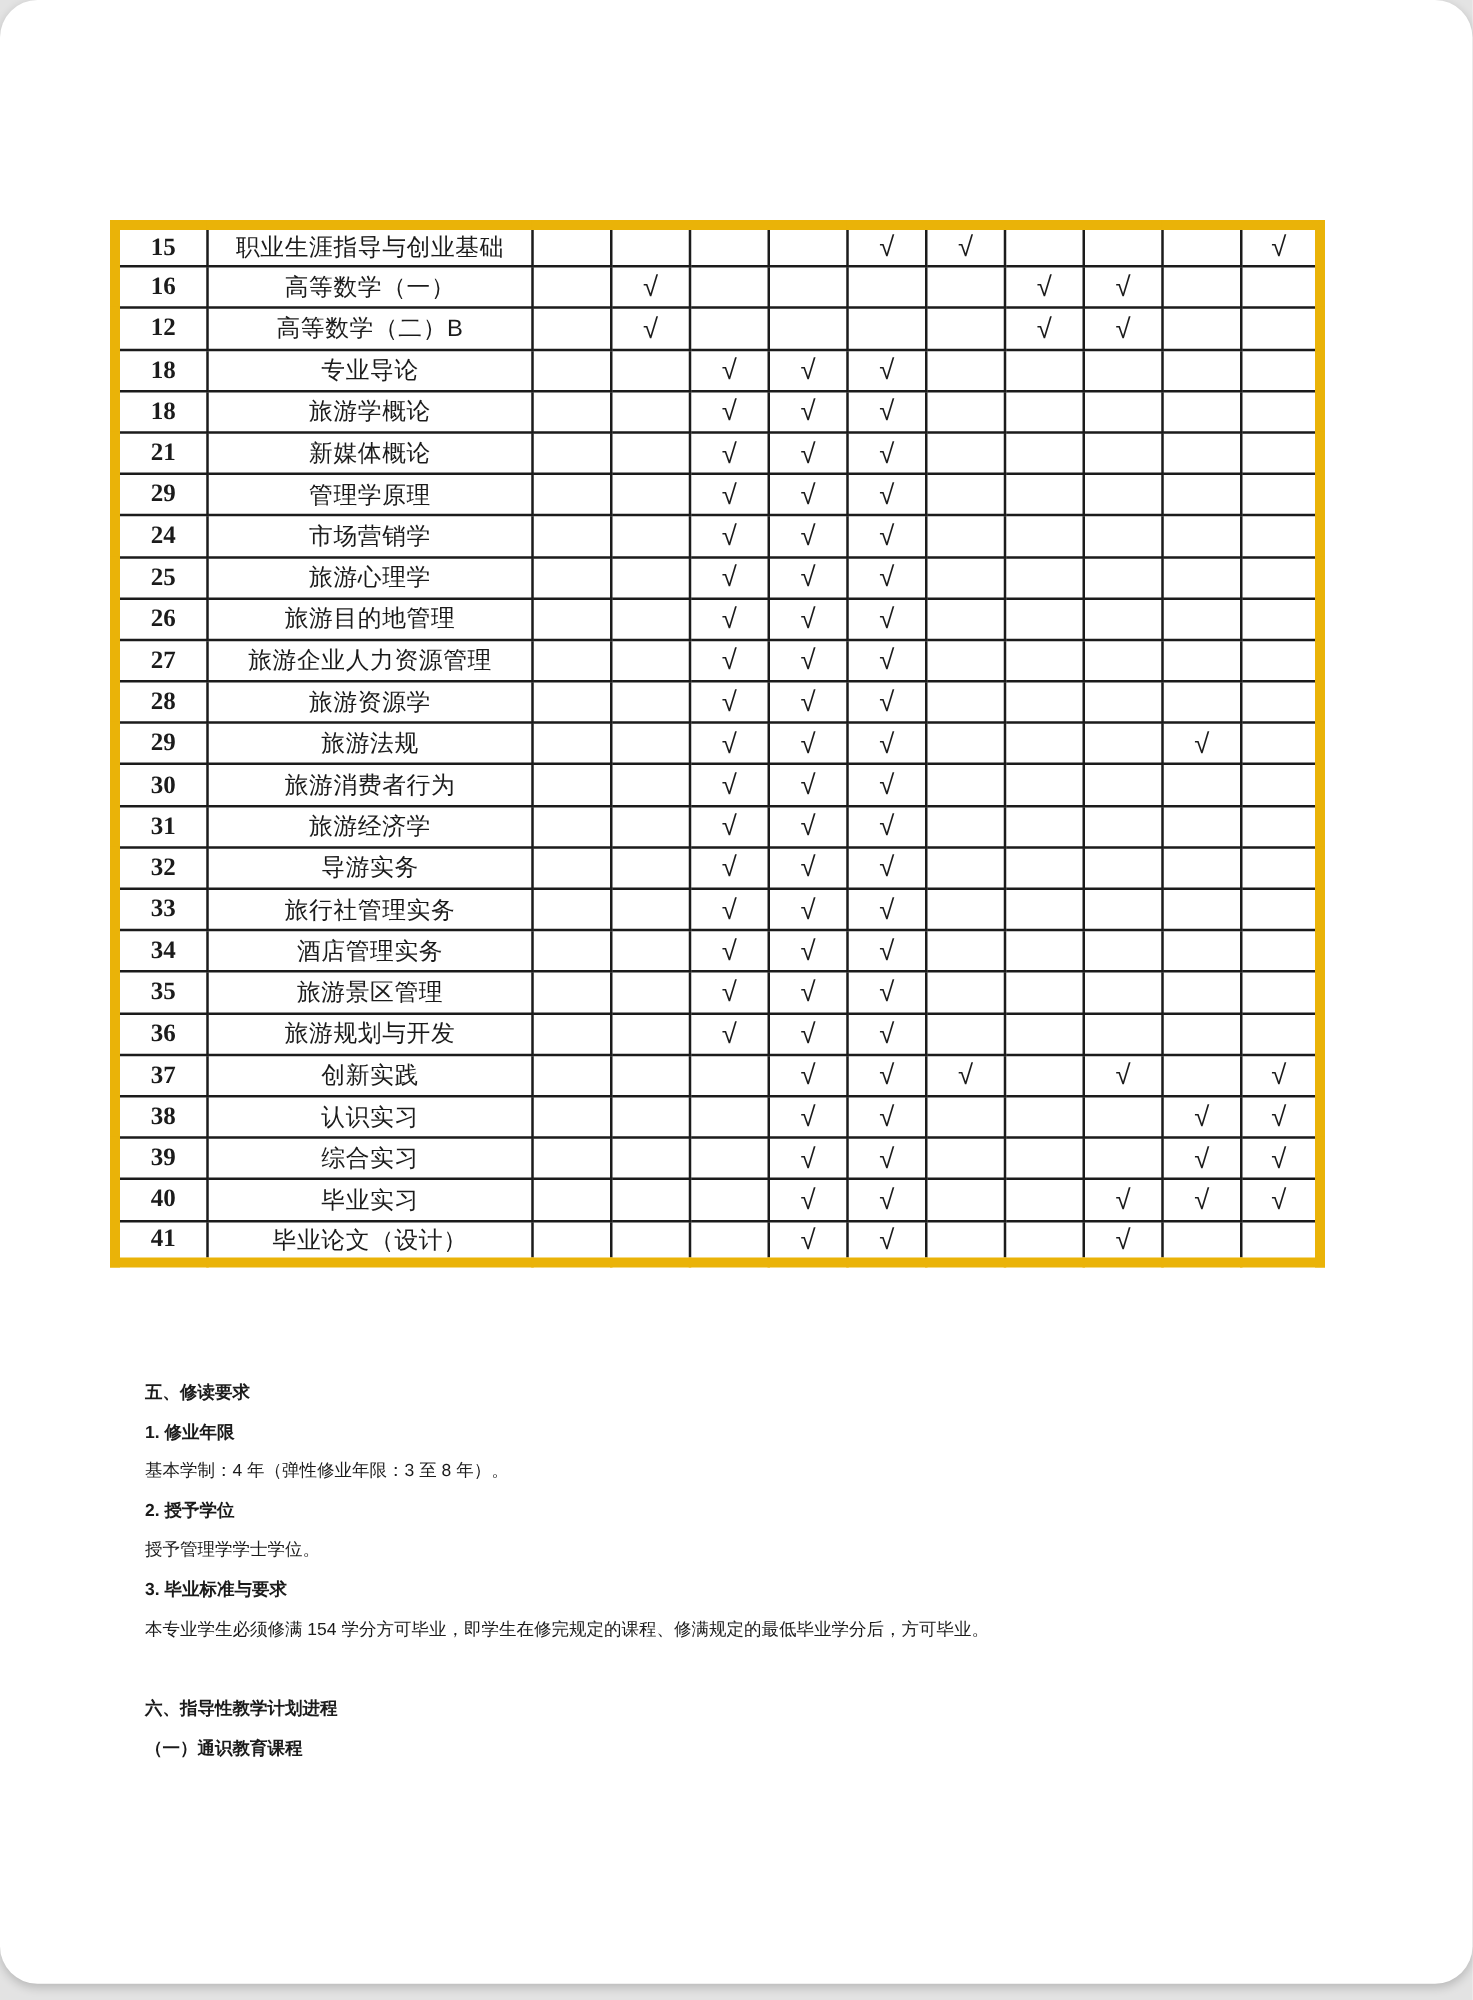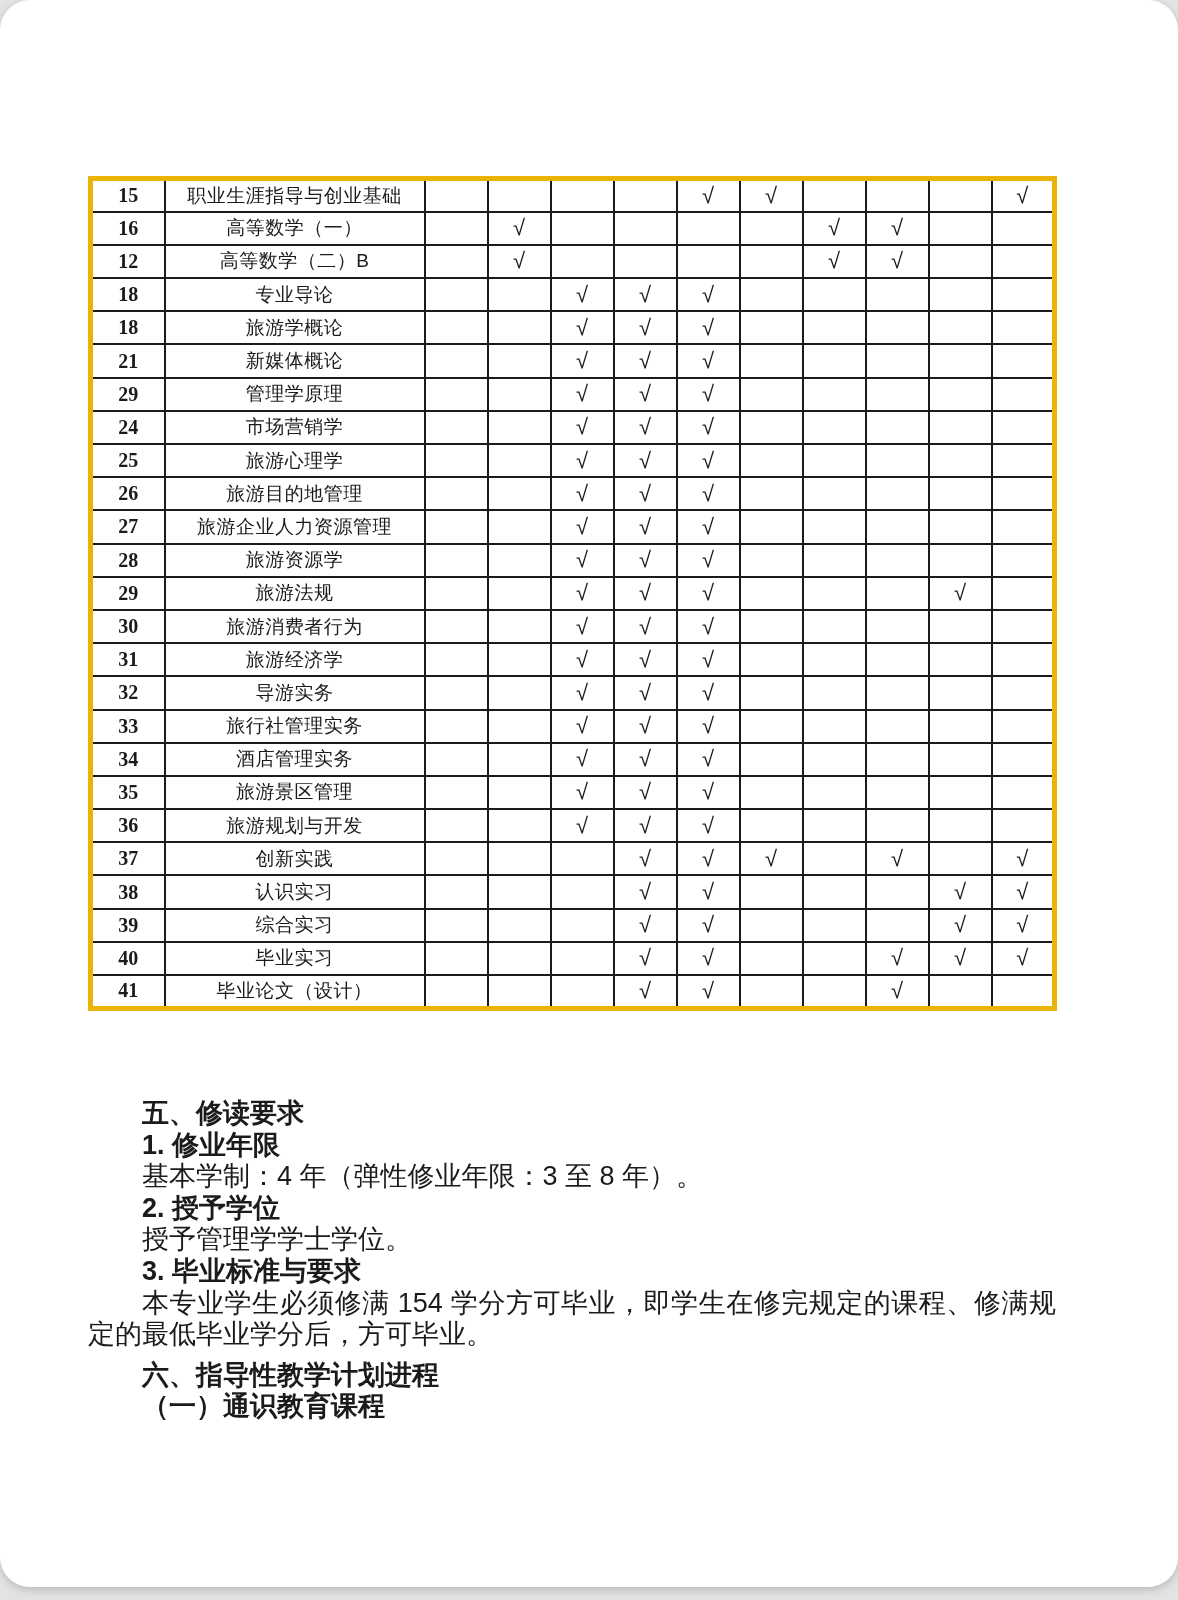--- a/index.html
+++ b/index.html
@@ -19,21 +19,21 @@
     color: #1b1b1b;
   }
   
   .table-wrap {
     position: absolute;
     left: 88px; top: 176px;
   }
   table.courses {
     border-collapse: collapse;
     table-layout: fixed;
-    border: 5px solid #eab308;
+    border: 8px solid #eab308;
   }
   table.courses td {
     border: 2px solid #1b1b1b;
     height: 33.2px;
     text-align: center;
     vertical-align: middle;
     overflow: hidden;
     white-space: nowrap;
   }
   td.col-no {
@@ -41,26 +41,26 @@
     font-weight: bold;
     font-size: 20px;
   }
   td.col-name { font-size: 19px; letter-spacing: 0.5px; }
   td.col-chk  { font-size: 22px; font-weight: 500; }
   
   .text-block {
     position: absolute;
     left: 88px; top: 1098px;
     width: 968px;
-    font-size: 27px;
+    font-size: 14px;
     line-height: 31.6px;
   }
   .text-block .h { font-weight: bold; text-indent: 2em; }
   .text-block .p { font-weight: normal; text-indent: 2em; text-align: justify; }
-  .gap-before { margin-top: 9px; }
+  .gap-before { margin-top: 32px; }
 </style>
 </head>
 <body>
 
 <div class="page">
 
   <div class="table-wrap">
     <table class="courses">
       <colgroup>
         <col style="width:74px">

